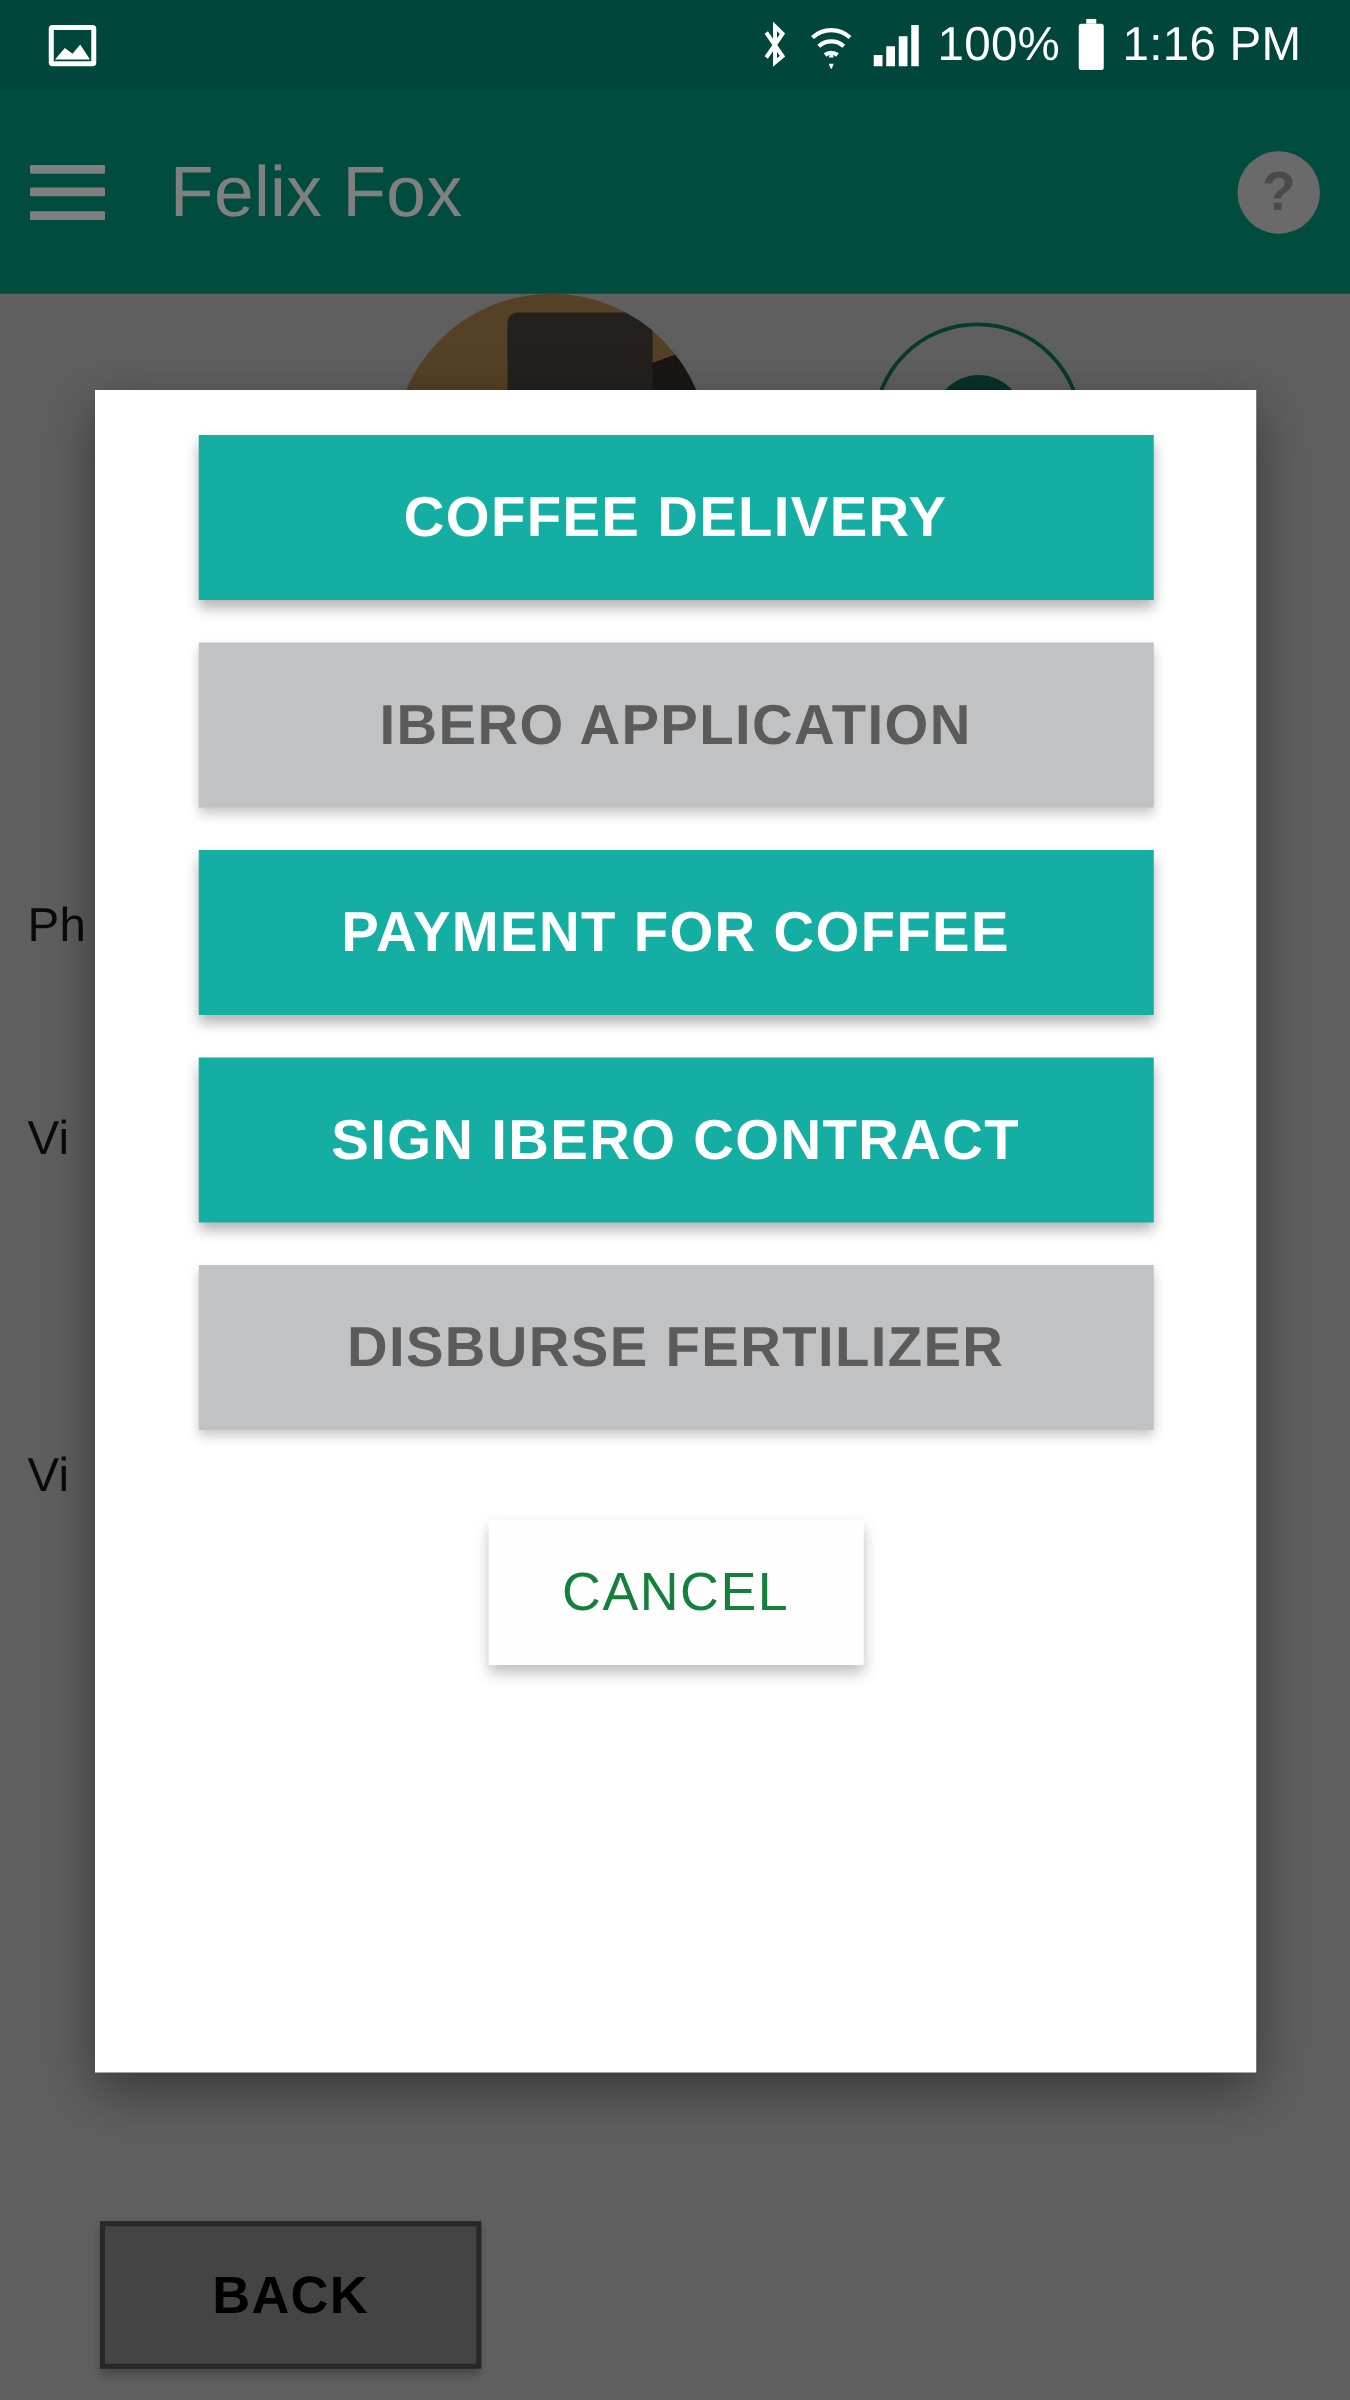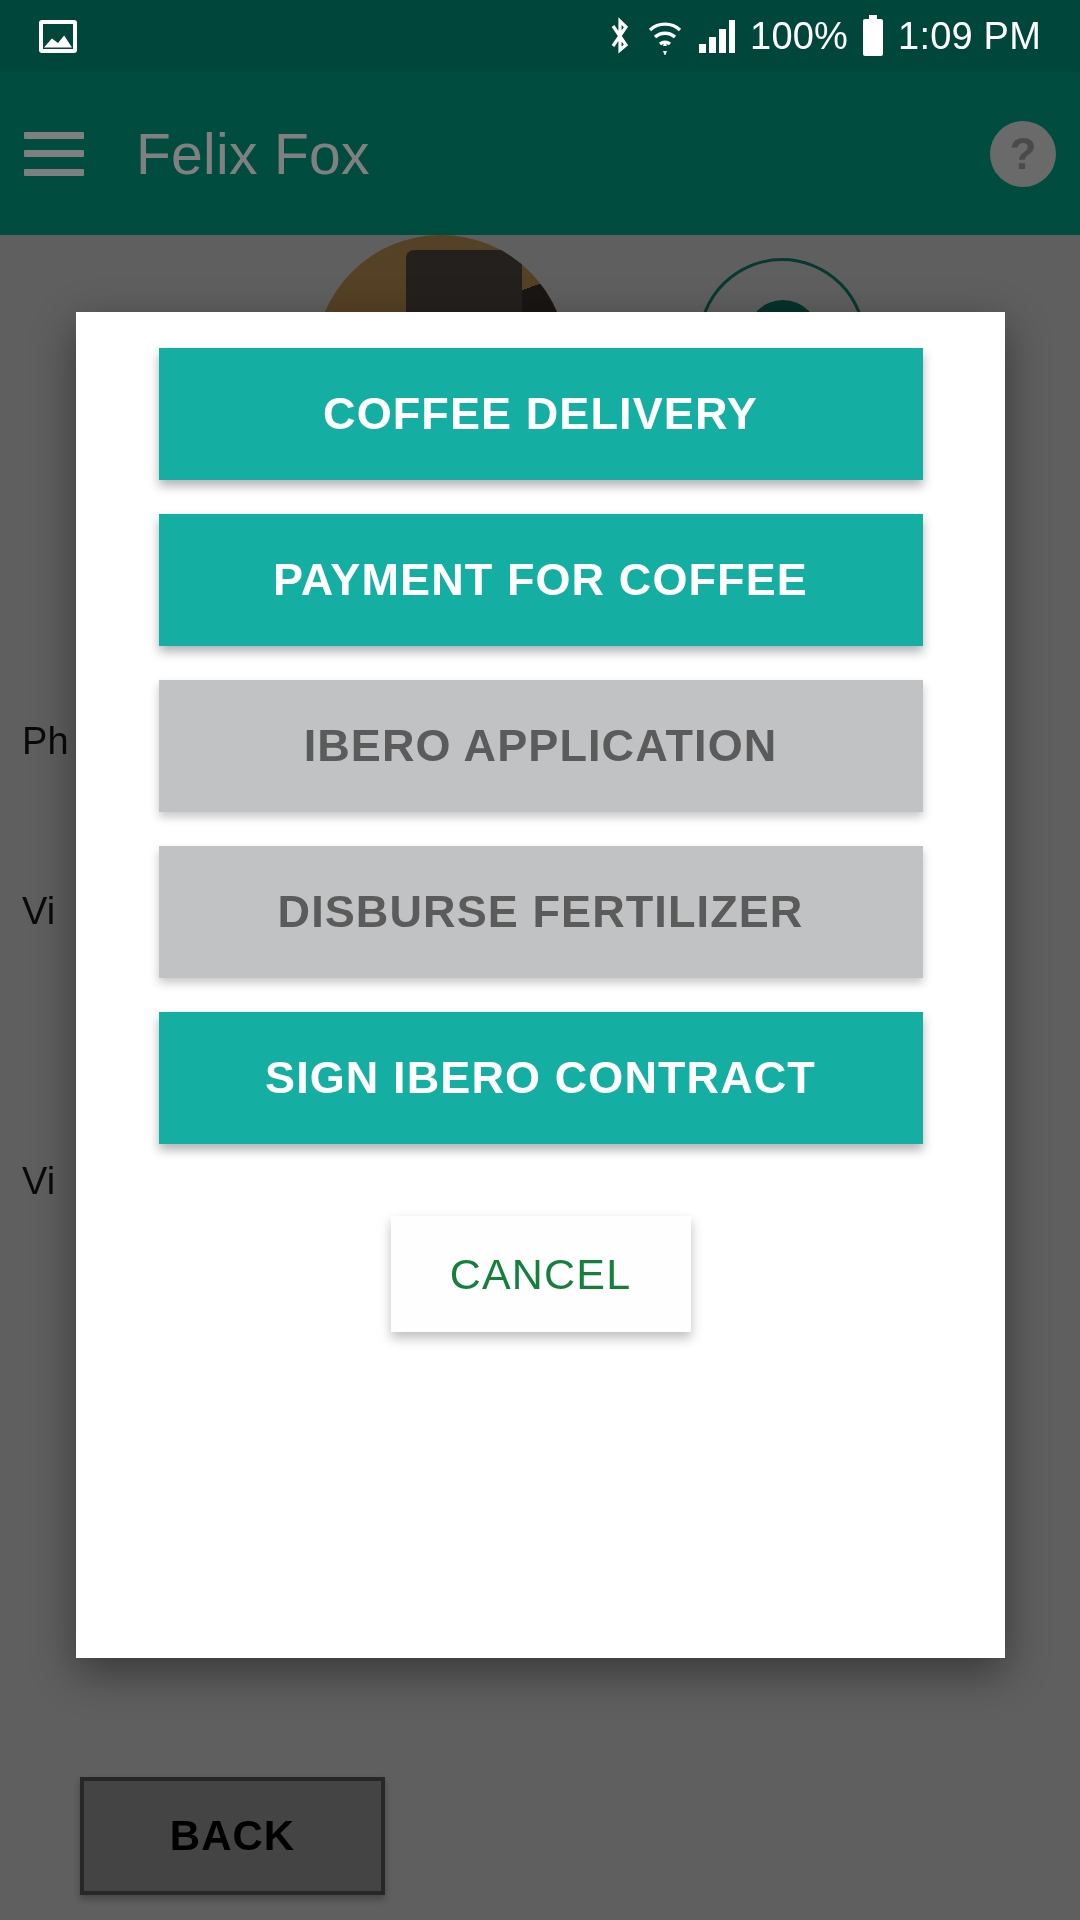--- a/index.html
+++ b/index.html
@@ -144,21 +144,21 @@
         <rect x="2" y="26" width="7" height="9" fill="#fff"></rect>
         <rect x="12" y="19" width="7" height="16" fill="#fff"></rect>
         <rect x="22" y="11" width="7" height="24" fill="#fff"></rect>
         <rect x="32" y="2" width="6" height="33" fill="#fff"></rect>
       </svg>
       <span class="sb-text">100%</span>
       <svg width="24" height="42" viewBox="0 0 24 42">
         <rect x="8" y="0" width="8" height="4" fill="#fff"></rect>
         <rect x="2" y="4" width="20" height="37" rx="2" fill="#fff"></rect>
       </svg>
-      <span class="sb-text">1:09 PM</span>
+      <span class="sb-text">1:16 PM</span>
     </div>
   </div>
 
   <div class="appbar">
     <div class="hamburger">
       <span></span>
         <span></span>
         <span></span>
     </div>
     <div class="appbar-title">Felix Fox</div>
@@ -185,22 +185,22 @@
   </div>
 
   <div class="bottombar">
     <div class="btn-back">BACK</div>
   </div>
 
   <div class="scrim"></div>
 
   <div class="dialog">
     <div class="opt-btn enabled">COFFEE DELIVERY</div>
+    <div class="opt-btn disabled">IBERO APPLICATION</div>
     <div class="opt-btn enabled">PAYMENT FOR COFFEE</div>
-    <div class="opt-btn disabled">IBERO APPLICATION</div>
+    <div class="opt-btn enabled">SIGN IBERO CONTRACT</div>
     <div class="opt-btn disabled">DISBURSE FERTILIZER</div>
-    <div class="opt-btn enabled">SIGN IBERO CONTRACT</div>
     <div class="cancel-wrap">
       <div class="btn-cancel">CANCEL</div>
     </div>
   </div>
 
 </div>
 
 </body></html>

